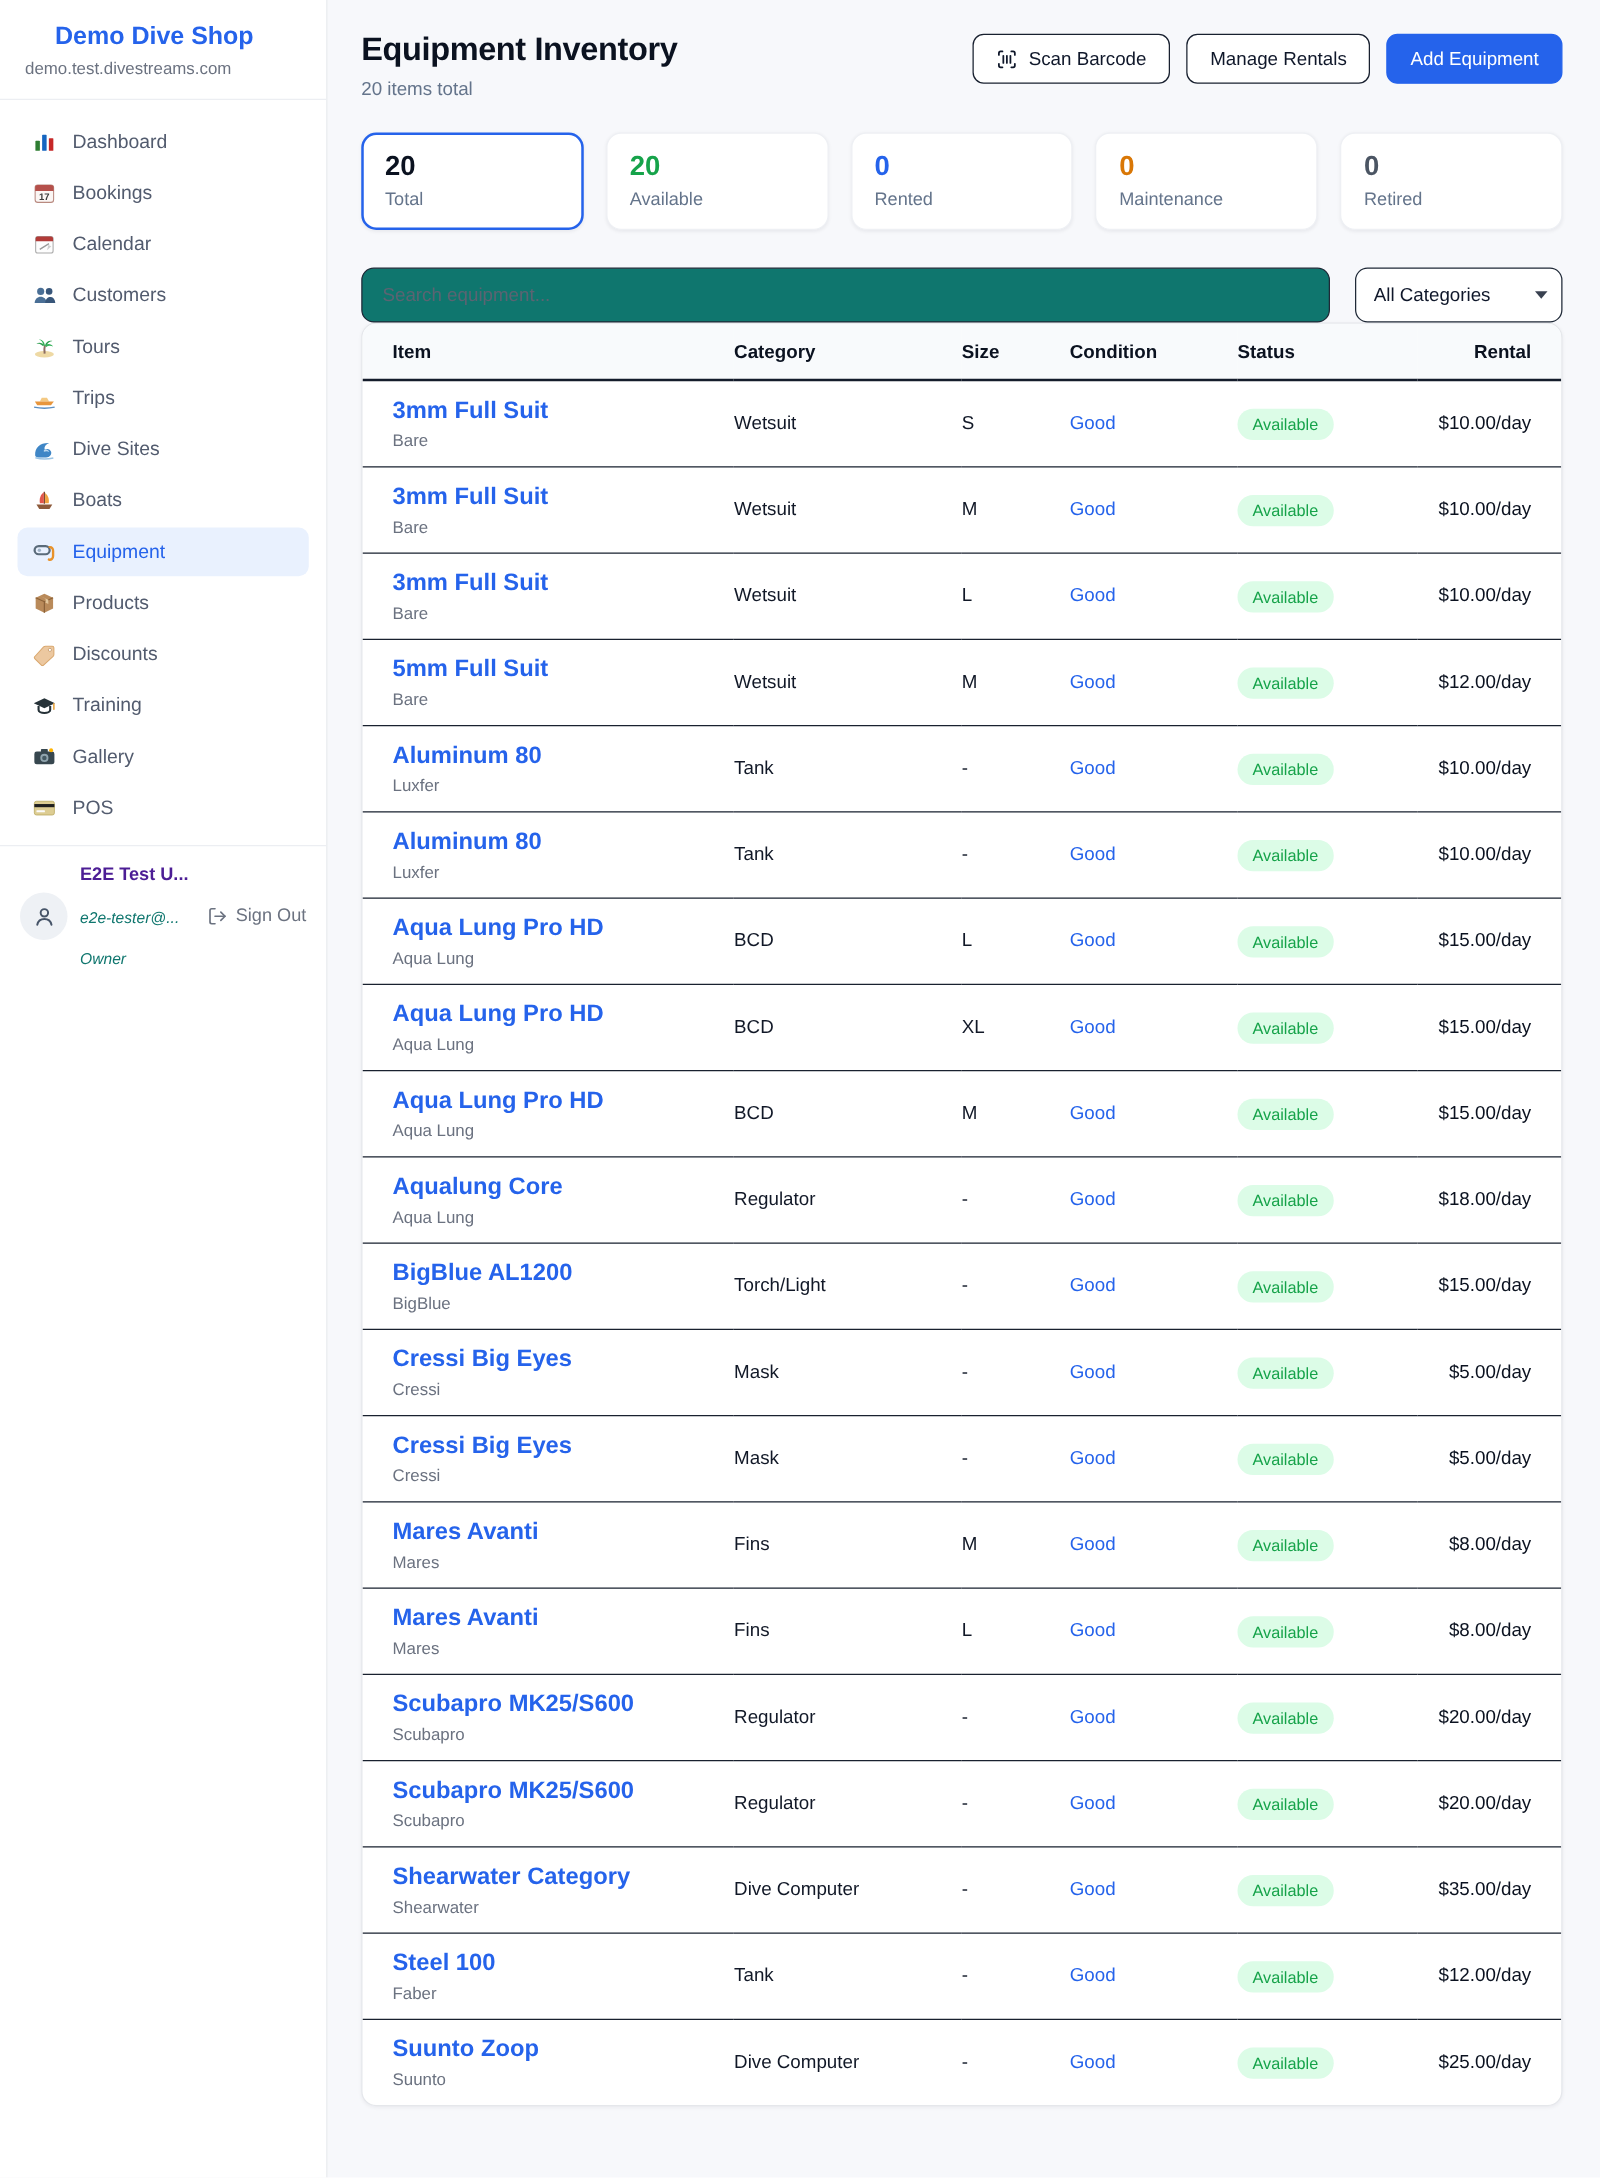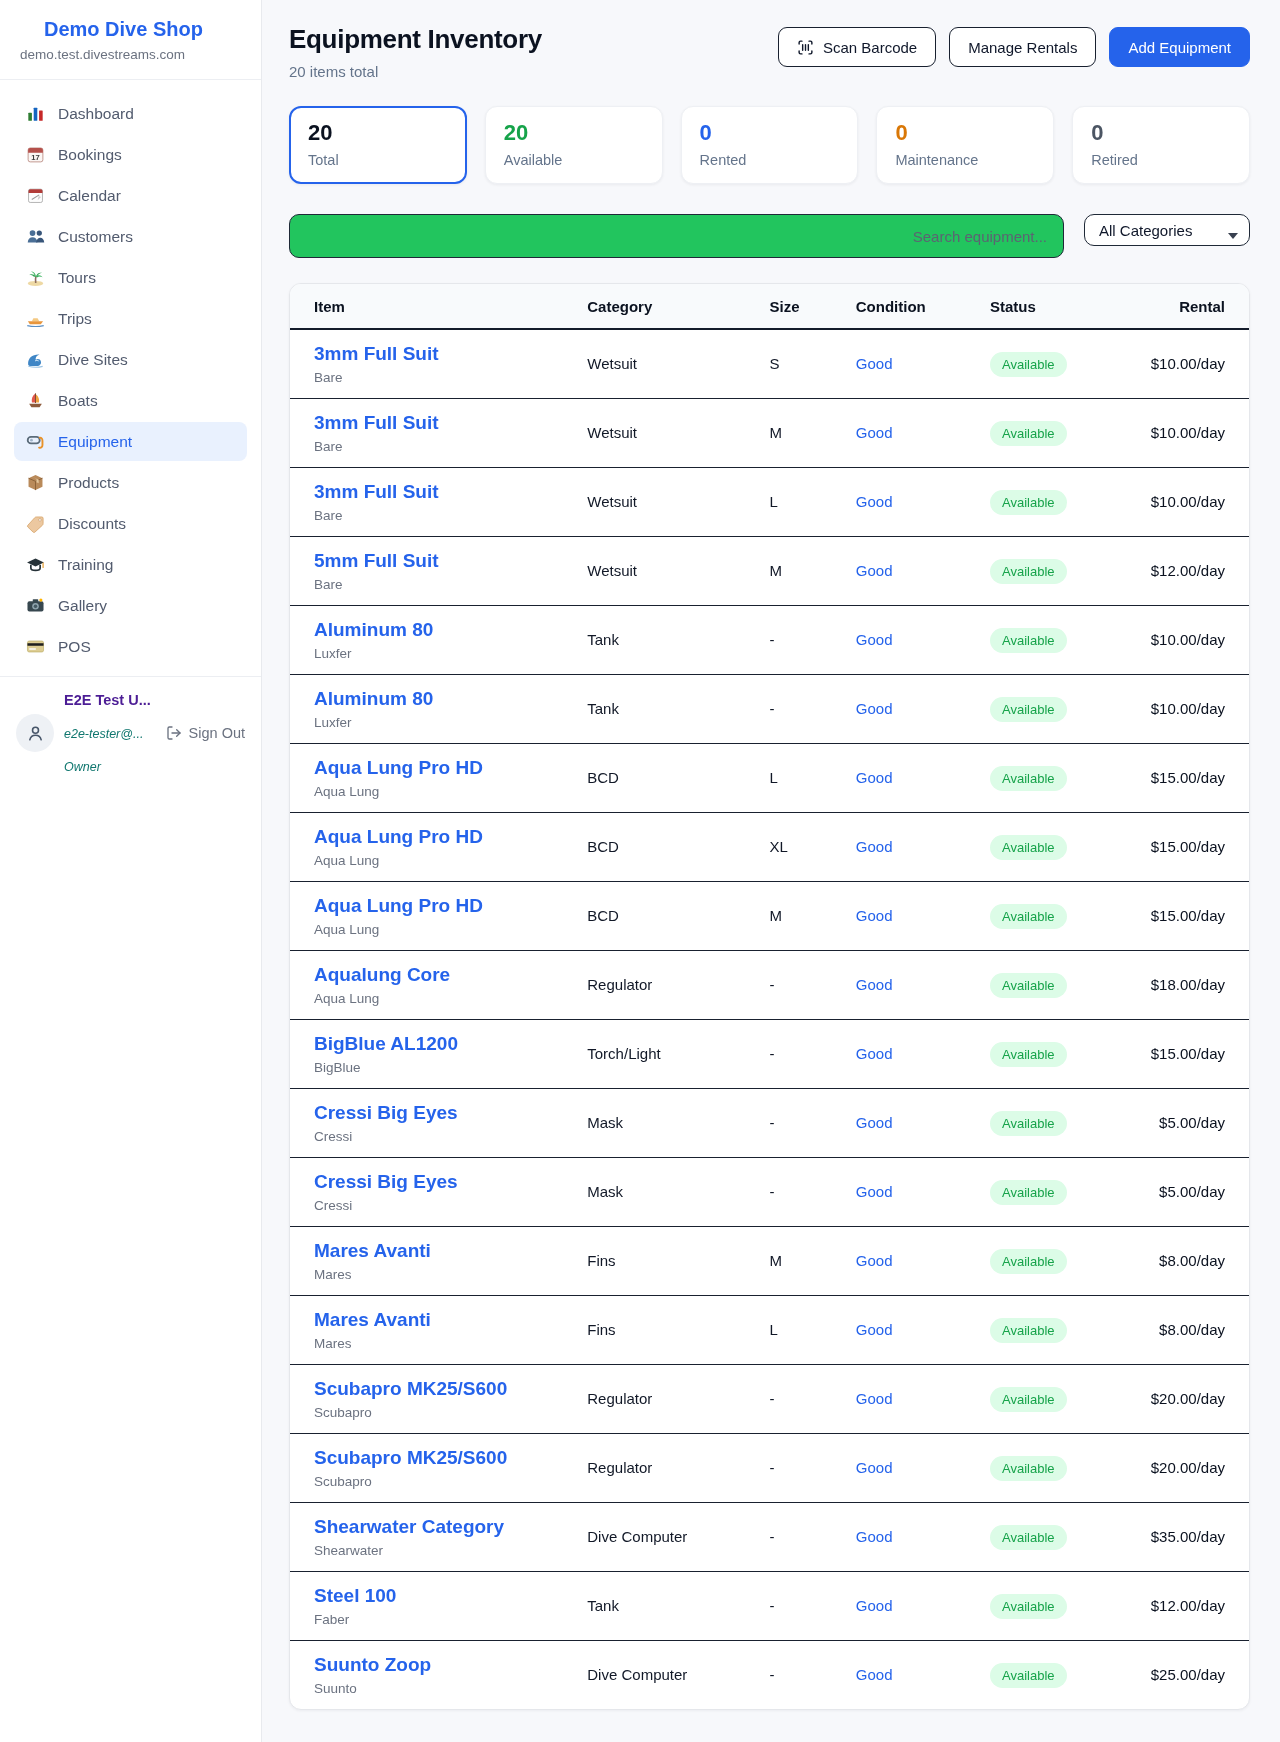--- a/index.html
+++ b/index.html
@@ -46,30 +46,30 @@
 
   .stats { display:grid; grid-template-columns:repeat(5,1fr); gap:18px; margin-top:26px; }
   .stat-card { background:#fff; border-radius:12px; padding:13px 18px; height:78px;
                border:1px solid #eef0f4; box-shadow:0 1px 3px rgba(16,24,40,.06); cursor:pointer; }
   .stat-card.selected { border:2px solid #2563eb; padding:12px 17px; }
   .stat-value { font-size:22px; font-weight:bold; }
   .stat-label { font-size:14.5px; color:#64748b; margin-top:6px; }
 
   .filter-row { display:flex; gap:20px; margin-top:30px; }
   .search { flex:1; height:44px; border:1.5px solid #1f2937; border-radius:10px; padding:0 16px;
-            font-size:15px; font-family:inherit; background:#22c55e; color:#0f172a;text-align:right; }
+            font-size:15px; font-family:inherit; background:#0f766e; color:#0f172a; }
   .search::placeholder { color:#5b6472; }
   .select-wrap { position:relative; width:166px; flex-shrink:0; }
-  .select-wrap select { appearance:none; -webkit-appearance:none; width:100%; height:32px;
+  .select-wrap select { appearance:none; -webkit-appearance:none; width:100%; height:44px;
             border:1.5px solid #1f2937; border-radius:10px; background:#fff; font-size:15px;
             padding:0 30px 0 14px; font-family:inherit; color:#0f172a; cursor:pointer; }
   .select-wrap::after { content:""; position:absolute; right:12px; top:19px;
             border:5px solid transparent; border-top:6px solid #394150; pointer-events:none; }
 
-  .table-card { margin-top:25px; margin-bottom:30px; background:#fff; border-radius:12px;
+  .table-card { margin-bottom:30px; background:#fff; border-radius:12px;
                 border:1px solid #e5e7eb; box-shadow:0 1px 3px rgba(16,24,40,.05); overflow:hidden; }
   table { width:100%; border-collapse:collapse; table-layout:fixed; }
   thead th { background:#f8fafc; text-align:left; font-size:15px; color:#0b1220; font-weight:bold;
              padding:14px 0 13px; border-bottom:2px solid #141c2b; }
   th:first-child, td:first-child { padding-left:24px; }
   th:last-child, td:last-child { text-align:right; padding-right:24px; }
   tbody td { border-bottom:1px solid #19212f; padding:13px 0; vertical-align:middle; }
   tbody tr:last-child td { border-bottom:none; }
   .item-name { color:#2563eb; font-size:19px; font-weight:600; cursor:pointer; }
   .item-brand { color:#6b7280; font-size:13.5px; margin-top:5px; }

